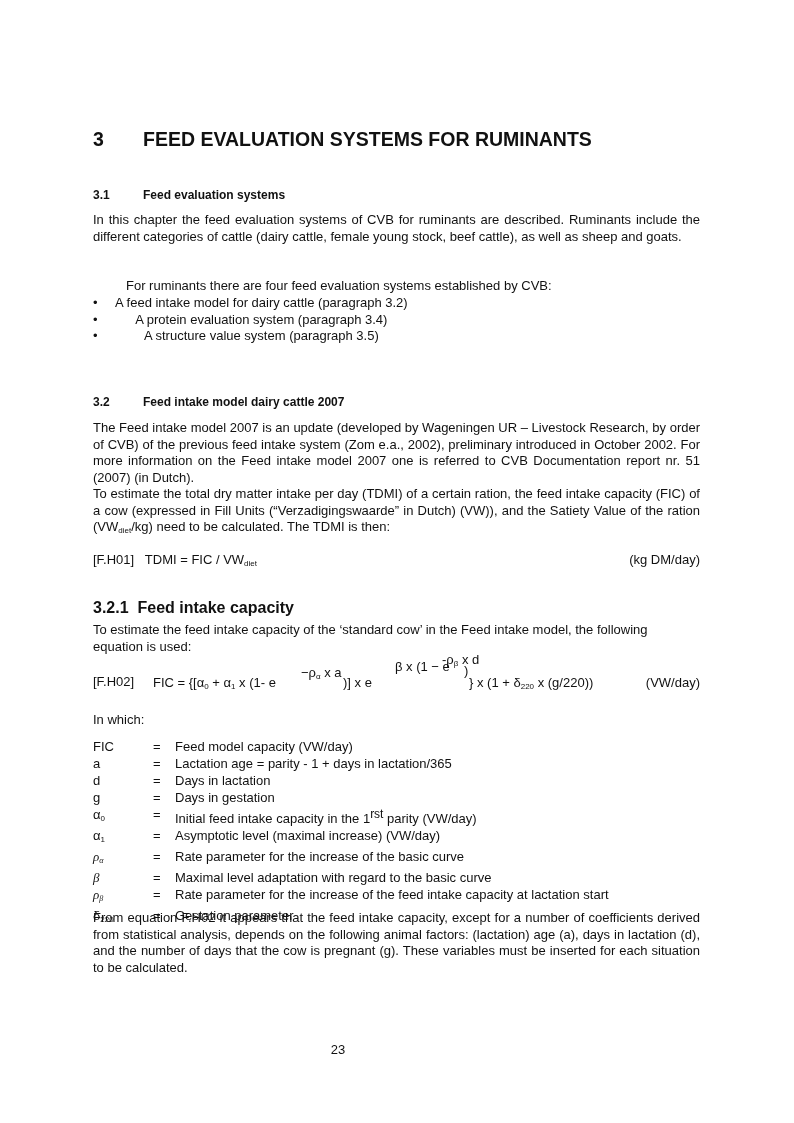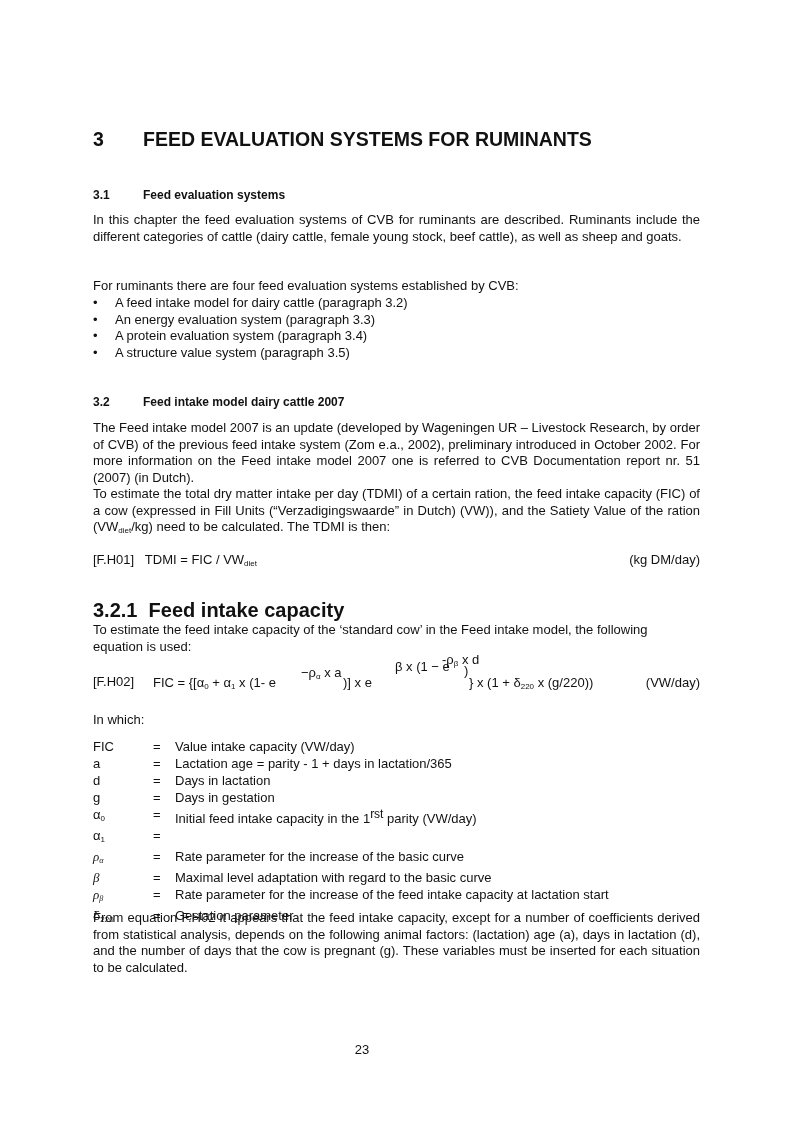--- a/index.html
+++ b/index.html
@@ -4,59 +4,58 @@
 <style>
   html, body { margin: 0; padding: 0; background: #ffffff; }
   body { width: 794px; height: 1123px; position: relative; overflow: hidden;
          font-family: "Liberation Sans", sans-serif; color: #111; }
   .page { position: absolute; left: 93px; top: 0; width: 607px; }
   .abs { position: absolute; left: 0; }
   .h1 { font-size: 19.5px; font-weight: bold; top: 128px; white-space: nowrap; }
   .h1 .num { display: inline-block; width: 50px; }
   .h2 { font-size: 12px; font-weight: bold; white-space: nowrap; }
   .h2 .num { display: inline-block; width: 50px; }
-  .h3 { font-size: 20px; font-weight: bold; white-space: nowrap; }
+  .h3 { font-size: 16px; font-weight: bold; white-space: nowrap; }
   .p { font-size: 13px; line-height: 16.6px; text-align: justify; width: 607px; }
   .p.left { text-align: left; }
-  ul.bullets { list-style: none; margin: 0; padding: 0; font-size: 13px; line-height: 16.6px; }
+  ul.bullets { list-style: none; margin: 0; padding: 0; font-size: 13px; line-height: 16.6px; text-align: center; }
   ul.bullets li { position: relative; padding-left: 22px; }
   ul.bullets li::before { content: "•"; position: absolute; left: 0; }
   sub.s { font-size: 8px; vertical-align: -2px; }
   sup.s { font-size: 12px; vertical-align: 5px; }
   .formula-row { font-size: 13px; width: 607px; white-space: nowrap; }
   .formula-row .unit { position: absolute; right: 0; top: 0; }
   .eq { position: absolute; top: 0; left: 0; width: 607px; height: 40px; font-size: 13px; }
   .eq span { position: absolute; white-space: nowrap; }
   .deftable { font-size: 13px; line-height: 17px; margin-top: 10px; }
   .defrow { display: flex; }
   .defrow .sym { width: 60px; }
   .defrow .eqs { width: 22px; }
   .greek { font-family: "Liberation Serif", serif; font-style: italic; }
-  .pagenum { position: absolute; top: 1042px; left: 0; width: 676px; text-align: center; font-size: 13px; padding-left: 24px; }
+  .pagenum { position: absolute; top: 1042px; left: 0; width: 676px; text-align: center; font-size: 13px; }
 </style>
 </head>
 <body>
 
 <div class="page">
 
   <div class="abs h1">
     <span class="num">3</span><span>FEED EVALUATION SYSTEMS FOR RUMINANTS</span>
   </div>
 
   <div class="abs h2" style="top:188px;">
     <span class="num">3.1</span><span>Feed evaluation systems</span>
   </div>
 
   <div class="abs p" style="top:212px;">In this chapter the feed evaluation systems of CVB for ruminants are described. Ruminants include the different categories of cattle (dairy cattle, female young stock, beef cattle), as well as sheep and goats.</div>
 
-  <div class="abs p left" style="top:278px;">For ruminants there are four feed evaluation systems established by CVB:</div>
+  <div class="abs p left" style="top:278px;margin-left:33px;">For ruminants there are four feed evaluation systems established by CVB:</div>
 
   <ul class="abs bullets" style="top:295px;">
     <li>A feed intake model for dairy cattle (paragraph 3.2)</li>
-    <li>An energy evaluation system (paragraph 3.3)</li>
     <li>A protein evaluation system (paragraph 3.4)</li>
     <li>A structure value system (paragraph 3.5)</li>
   </ul>
 
   <div class="abs h2" style="top:395px;">
     <span class="num">3.2</span><span>Feed intake model dairy cattle 2007</span>
   </div>
 
   <div class="abs p" style="top:420px;">The Feed intake model 2007 is an update (developed by Wageningen UR – Livestock Research, by order of CVB) of the previous feed intake system (Zom e.a., 2002), preliminary introduced in October 2002. For more information on the Feed intake model 2007 one is referred to CVB Documentation report nr. 51 (2007) (in Dutch).</div>
 
@@ -97,21 +96,21 @@
       <span style="right:0; top:20px;">(VW/day)</span>
     </div>
   </div>
 
   <div class="abs p left" style="top:712px;">In which:</div>
 
   <div class="abs deftable" style="top:728px;">
     <div class="defrow">
       <span class="sym">FIC</span>
       <span class="eqs">=</span>
-      <span>Value intake capacity  (VW/day)</span>
+      <span>Feed model capacity  (VW/day)</span>
     </div>
     <div class="defrow">
       <span class="sym">a</span>
       <span class="eqs">=</span>
       <span>Lactation age = parity - 1 + days in lactation/365</span>
     </div>
     <div class="defrow">
       <span class="sym">d</span>
       <span class="eqs">=</span>
       <span>Days in lactation</span>
@@ -122,20 +121,21 @@
       <span>Days in gestation</span>
     </div>
     <div class="defrow">
       <span class="sym"><span>α</span><sub class="s">0</sub></span>
       <span class="eqs">=</span>
       <span><span>Initial feed intake capacity in the 1</span><sup class="s">rst</sup><span> parity (VW/day)</span></span>
     </div>
     <div class="defrow">
       <span class="sym"><span>α</span><sub class="s">1</sub></span>
       <span class="eqs">=</span>
+      <span>Asymptotic level (maximal increase) (VW/day)</span>
     </div>
     <div class="defrow">
       <span class="sym greek"><span>ρ</span><sub class="s">α</sub></span>
       <span class="eqs">=</span>
       <span>Rate parameter for the increase of the basic curve</span>
     </div>
     <div class="defrow">
       <span class="sym greek">β</span>
       <span class="eqs">=</span>
       <span>Maximal level adaptation with regard to the basic curve</span>

